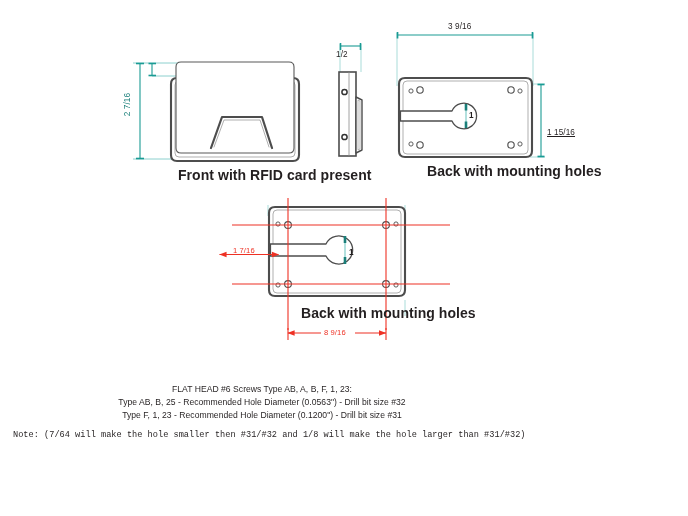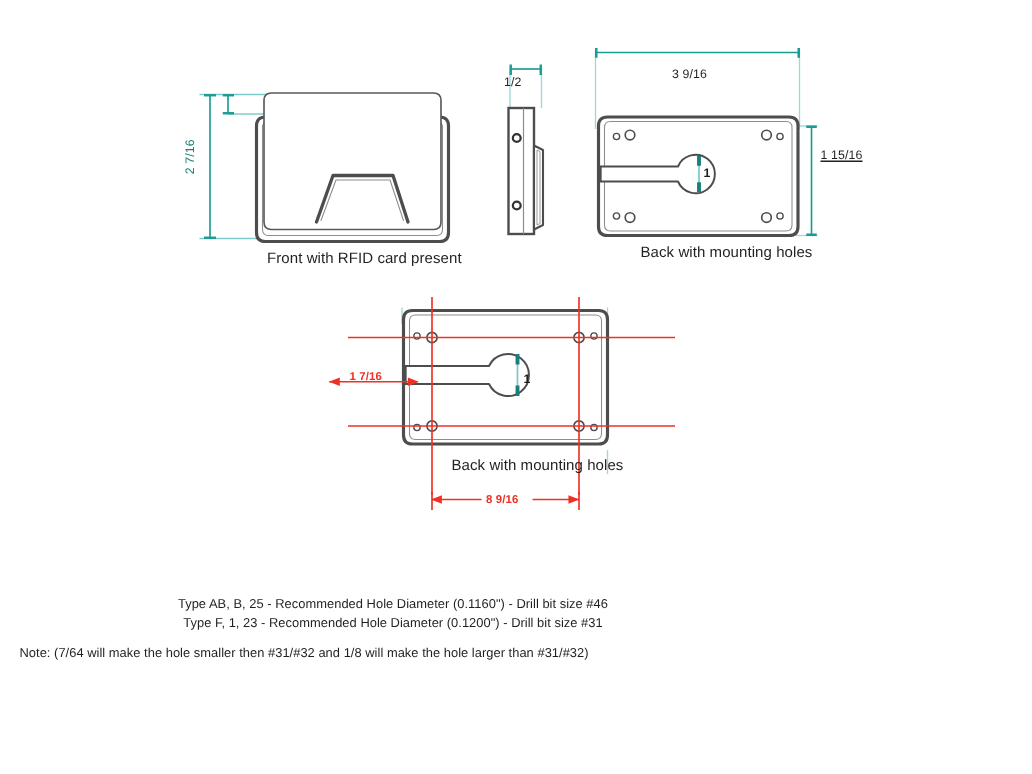--- a/index.html
+++ b/index.html
@@ -22,33 +22,34 @@
     height: 516px;
   }
   .svg-layer {
     position: absolute;
     left: 0; top: 0;
     width: 688px;
     height: 516px;
   }
   .caption {
     position: absolute;
-    font-size: 10px;
+    font-size: 14px;
     color: #231f20;
     white-space: nowrap;
     letter-spacing: 0.05px;
+    font-weight: bold;
   }
   .dim-label {
     position: absolute;
     font-size: 8.2px;
     white-space: nowrap;
     letter-spacing: 0.1px;
   }
   .dim-teal { color: #1a7f7a; }
-  .dim-red  { color: #ee3124; font-weight: bold; font-size: 7.6px; }
+  .dim-red  { color: #ee3124; font-weight: normal; font-size: 7.6px; }
   .dim-dark { color: #231f20; }
   .dim-vert {
     transform: rotate(-90deg);
     transform-origin: 50% 50%;
   }
   .bold-num { font-weight: bold; }
   .notes {
     position: absolute;
     font-size: 8.6px;
     color: #231f20;
@@ -218,36 +219,37 @@
       <rect x="321" y="327" width="34" height="12" fill="#ffffff"></rect>
     </g>
   </svg>
 
   <div class="dim-label dim-teal dim-vert" style="left: 107px; top: 100px; width: 40px; text-align: center;">2 7/16</div>
 
   <div class="caption" style="left: 178px; top: 167px;">Front with RFID card present</div>
 
   <div class="dim-label dim-dark" style="left: 336px; top: 28px; margin-top: 22px;">1/2</div>
 
-  <div class="dim-label dim-dark" style="left: 448px; top: 22px; margin-top: 23px;">3 9/16</div>
-
-  <div class="dim-label dim-dark" style="left: 547px; top: 99px; text-decoration: underline;">1 15/16</div>
+  <div class="dim-label dim-dark" style="left: 448px; top: 22px;">3 9/16</div>
+
+  <div class="dim-label dim-dark" style="left: 547px; top: 128px; text-decoration: underline;">1 15/16</div>
 
   <div class="dim-label dim-dark bold-num" style="left: 469px; top: 111px;">1</div>
 
   <div class="caption" style="left: 427px; top: 163px;">Back with mounting holes</div>
 
   <div class="dim-label dim-red" style="left: 233px; top: 246px;">1 7/16</div>
 
   <div class="dim-label dim-red" style="left: 324px; top: 328px;">8 9/16</div>
 
   <div class="dim-label dim-dark bold-num" style="left: 349px; top: 248px;">1</div>
 
   <div class="caption" style="left: 301px; top: 305px;">Back with mounting holes</div>
 
-
-  <div class="notes centered" style="left: 0px; top: 397px; width: 524px;">Type AB, B, 25 - Recommended Hole Diameter (0.1160") - Drill bit size #46</div>
+  <div class="notes centered" style="left: 0px; top: 384px; width: 524px;">FLAT HEAD #6 Screws Type AB, A, B, F, 1, 23:</div>
+
+  <div class="notes centered" style="left: 0px; top: 397px; width: 524px;">Type AB, B, 25 - Recommended Hole Diameter (0.0563") - Drill bit size #32</div>
 
   <div class="notes centered" style="left: 0px; top: 410px; width: 524px;">Type F, 1, 23 - Recommended Hole Diameter (0.1200") - Drill bit size #31</div>
 
-  <div class="notes" style="left: 13px; top: 430px;">Note: (7/64 will make the hole smaller then #31/#32 and 1/8 will make the hole larger than #31/#32)</div>
+  <div class="notes" style="left: 13px; top: 430px; font-family: Liberation Mono, monospace;">Note: (7/64 will make the hole smaller then #31/#32 and 1/8 will make the hole larger than #31/#32)</div>
 
 </div>
 
 </body></html>

